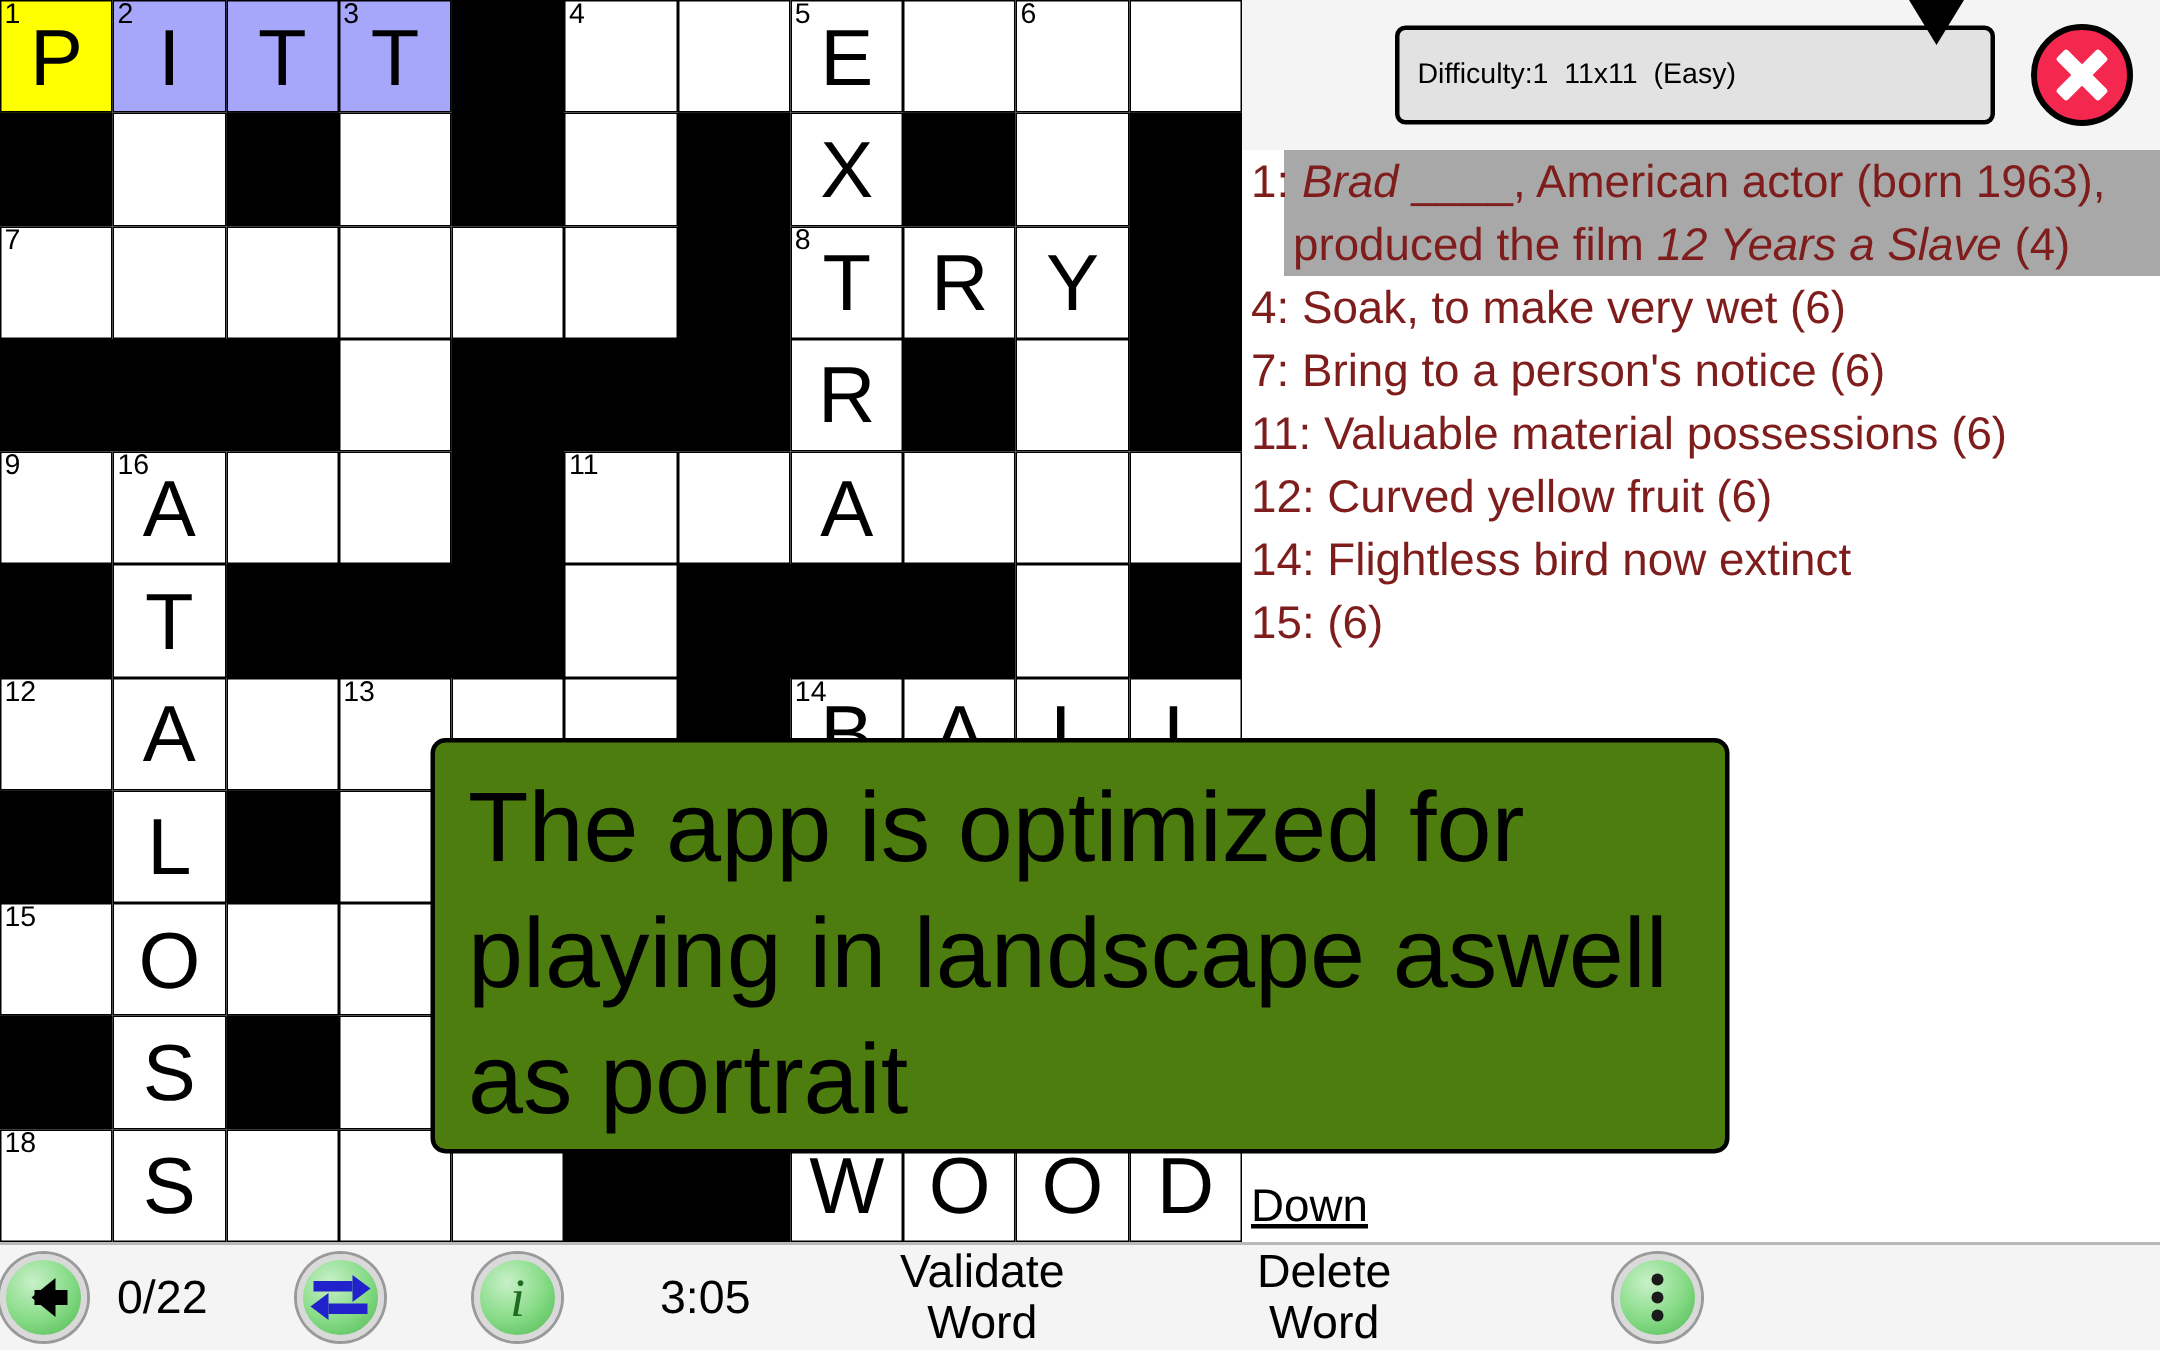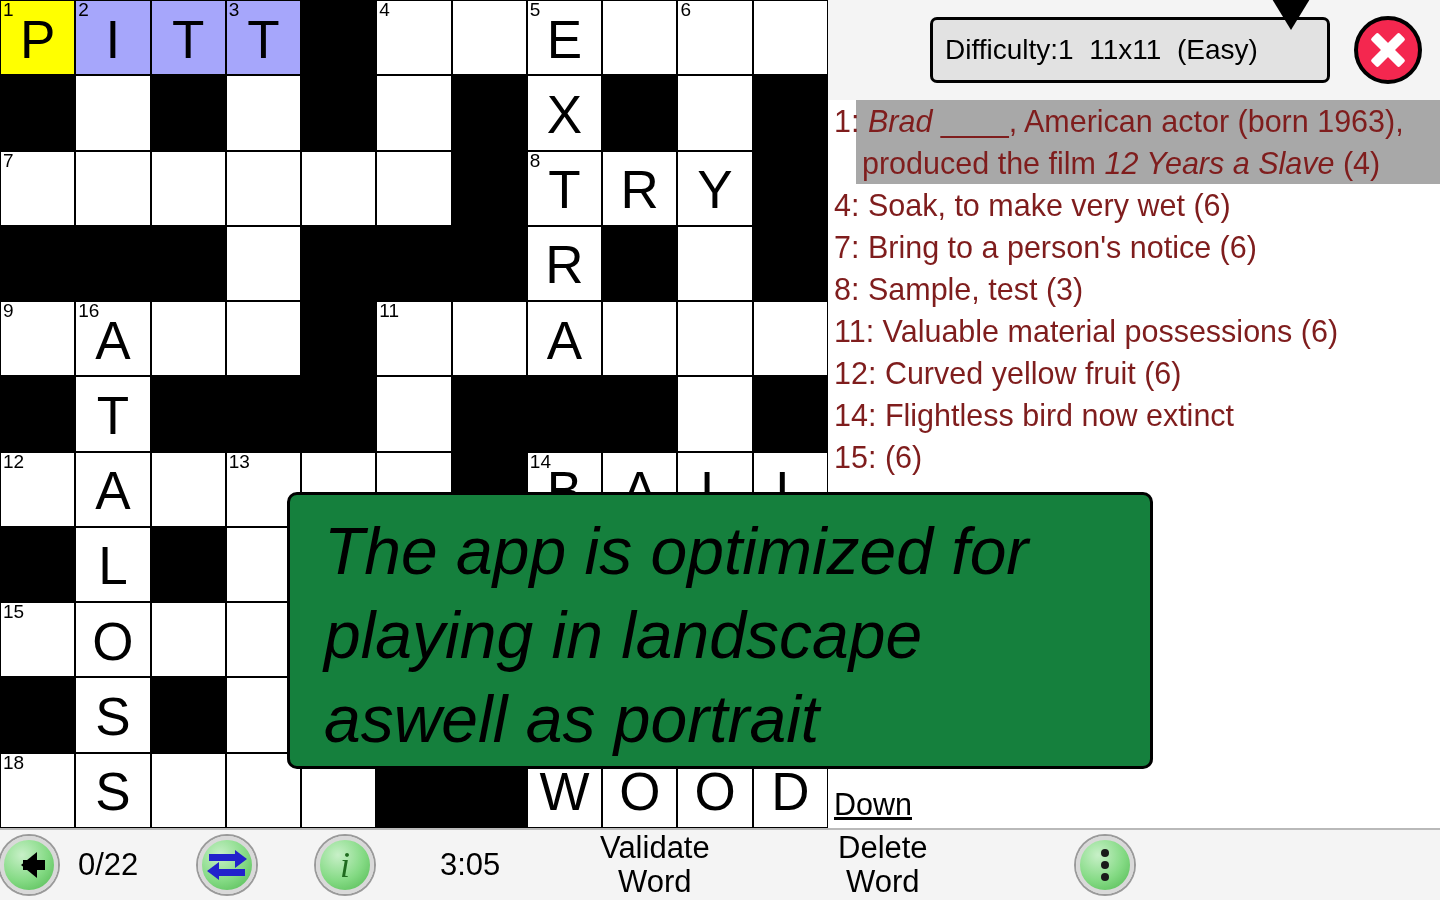--- a/index.html
+++ b/index.html
@@ -75,21 +75,21 @@
     width: 400px; height: 66px;
     background: #e2e2e2;
     border: 3px solid #000000;
     border-radius: 7px;
     display: flex;
     align-items: center;
     padding: 0 12px;
     position: relative;
   }
   #difficulty-label {
-    font-size: 28px;
+    font-size: 19px;
     color: #000000;
     white-space: pre;
     flex: 1;
   }
   #chev {
     width: 0; height: 0;
     border-left: 22px solid transparent;
     border-right: 22px solid transparent;
     border-top: 36px solid #000000;
     margin-right: 4px;
@@ -154,26 +154,25 @@
     line-height: 36px;
     color: #000000;
     text-decoration: underline;
   }
 
   
   #tooltip {
     position: absolute;
     left: 287px; top: 492px;
     width: 866px; height: 277px;
-    background: #15803d;
+    background: #4d7c0f;
     border: 3px solid #000000;
     border-radius: 10px;
-    padding: 14px 34px;
+    padding: 14px 22px;
     z-index: 50;
-    font-style: italic;
   }
   #tooltip-text {
     font-size: 66px;
     line-height: 84px;
     color: #000000;
   }
 
   
   #toolbar {
     position: absolute;
@@ -473,21 +472,20 @@
       <div id="close-button">
         <span class="x"></span>
       </div>
     </div>
 
     <div id="clues">
       <div id="clue-items">
           <div class="clue selected"><span>1: </span><span><i>Brad</i> ____, American actor (born 1963), produced the film <i>12 Years a Slave</i> (4)</span></div>
           <div class="clue"><span>4: </span><span>Soak, to make very wet (6)</span></div>
           <div class="clue"><span>7: </span><span>Bring to a person's notice (6)</span></div>
-          <div class="clue"><span>8: </span><span>Sample, test (3)</span></div>
           <div class="clue"><span>11: </span><span>Valuable material possessions (6)</span></div>
           <div class="clue"><span>12: </span><span>Curved yellow fruit (6)</span></div>
           <div class="clue"><span>14: </span><span>Flightless bird now extinct</span></div>
           <div class="clue"><span>15: </span><span>(6)</span></div>
         </div>
       <a id="down-link">Down</a>
     </div>
 
   </div>
 

